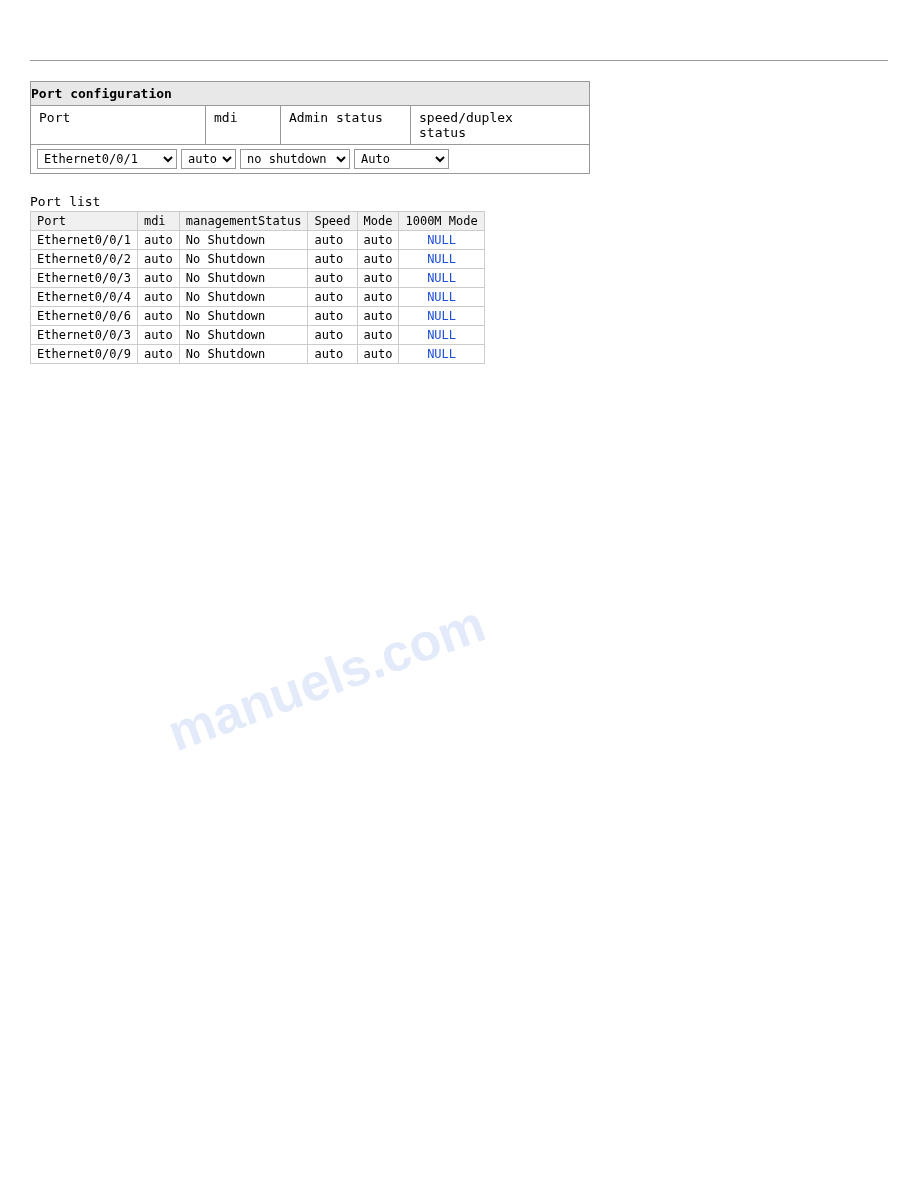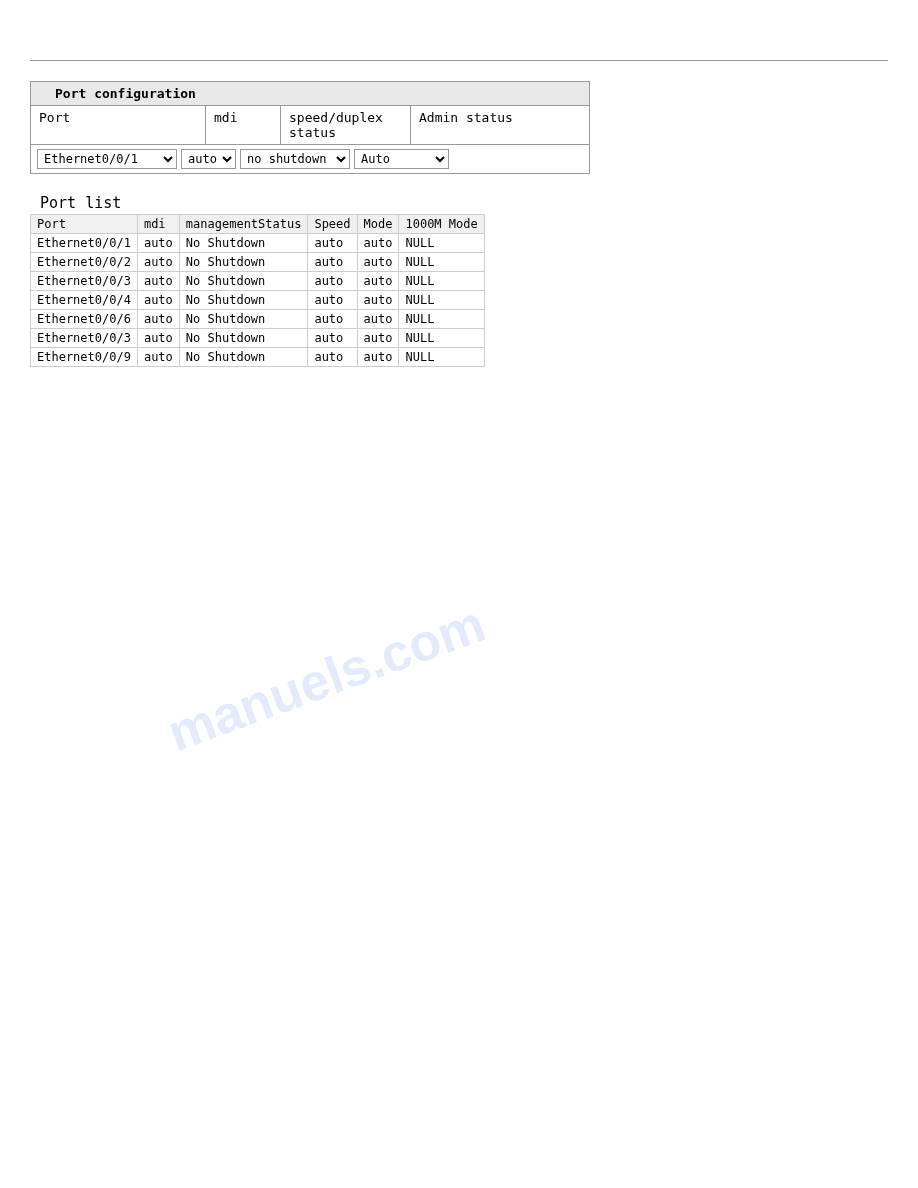--- a/index.html
+++ b/index.html
@@ -23,21 +23,21 @@
     }
 
     .port-config-box {
       border: 1px solid #999;
       display: inline-block;
       min-width: 560px;
     }
 
     .port-config-title {
       background: #e8e8e8;
-      padding: 4px 24px;
+      padding: 4px 0;
       font-weight: bold;
       font-size: 13px;
       border-bottom: 1px solid #999;
     }
 
     .port-config-header-row {
       display: flex;
       border-bottom: 1px solid #999;
     }
 
@@ -74,23 +74,22 @@
     select.sel-port { width: 140px; }
     select.sel-mdi { width: 55px; }
     select.sel-admin { width: 110px; }
     select.sel-speed { width: 95px; }
 
     .port-list-section {
       margin-top: 20px;
     }
 
     .port-list-title {
-      font-size: 15px;
+      font-size: 13px;
       margin-bottom: 2px;
-      margin-left: 10px;
     }
 
     .port-list-table {
       border-collapse: collapse;
       font-size: 12px;
       font-family: monospace;
     }
 
     .port-list-table th,
     .port-list-table td {
@@ -99,22 +98,22 @@
       white-space: nowrap;
     }
 
     .port-list-table th {
       background: #f0f0f0;
       font-weight: normal;
       text-align: left;
     }
 
     .port-list-table td.null-cell {
-      color: #000000;
-      text-align: left;
+      color: #1d4ed8;
+      text-align: center;
     }
 
     .watermark {
       position: absolute;
       bottom: 480px;
       left: 160px;
       font-size: 52px;
       color: rgba(100, 140, 220, 0.18);
       font-family: Arial, sans-serif;
       font-weight: bold;
@@ -128,22 +127,22 @@
 
 <div class="top-divider"></div>
 
 <div class="content-area">
 
   <div class="port-config-box">
     <div class="port-config-title">Port configuration</div>
     <div class="port-config-header-row">
       <div class="col col-port">Port</div>
       <div class="col col-mdi">mdi</div>
+      <div class="col col-admin">Admin status</div>
       <div class="col col-speed">speed/duplex status</div>
-      <div class="col col-admin">Admin status</div>
     </div>
     <div class="port-config-input-row">
       <select class="sel-port" id="portSelect"><option value="Ethernet0/0/1">Ethernet0/0/1</option><option value="Ethernet0/0/2">Ethernet0/0/2</option><option value="Ethernet0/0/3">Ethernet0/0/3</option><option value="Ethernet0/0/4">Ethernet0/0/4</option><option value="Ethernet0/0/5">Ethernet0/0/5</option><option value="Ethernet0/0/6">Ethernet0/0/6</option><option value="Ethernet0/0/7">Ethernet0/0/7</option><option value="Ethernet0/0/8">Ethernet0/0/8</option><option value="Ethernet0/0/9">Ethernet0/0/9</option><option value="Ethernet0/0/10">Ethernet0/0/10</option><option value="Ethernet0/0/11">Ethernet0/0/11</option><option value="Ethernet0/0/12">Ethernet0/0/12</option></select>
       <select class="sel-mdi" id="mdiSelect"><option value="auto">auto</option><option value="mdi">mdi</option><option value="mdix">mdix</option></select>
       <select class="sel-admin" id="adminSelect"><option value="no shutdown">no shutdown</option><option value="shutdown">shutdown</option></select>
       <select class="sel-speed" id="speedSelect"><option value="Auto">Auto</option><option value="10M-HD">10M-HD</option><option value="10M-FD">10M-FD</option><option value="100M-HD">100M-HD</option><option value="100M-FD">100M-FD</option><option value="1000M-FD">1000M-FD</option></select>
     </div>
   </div>
 
   <div class="port-list-section">

